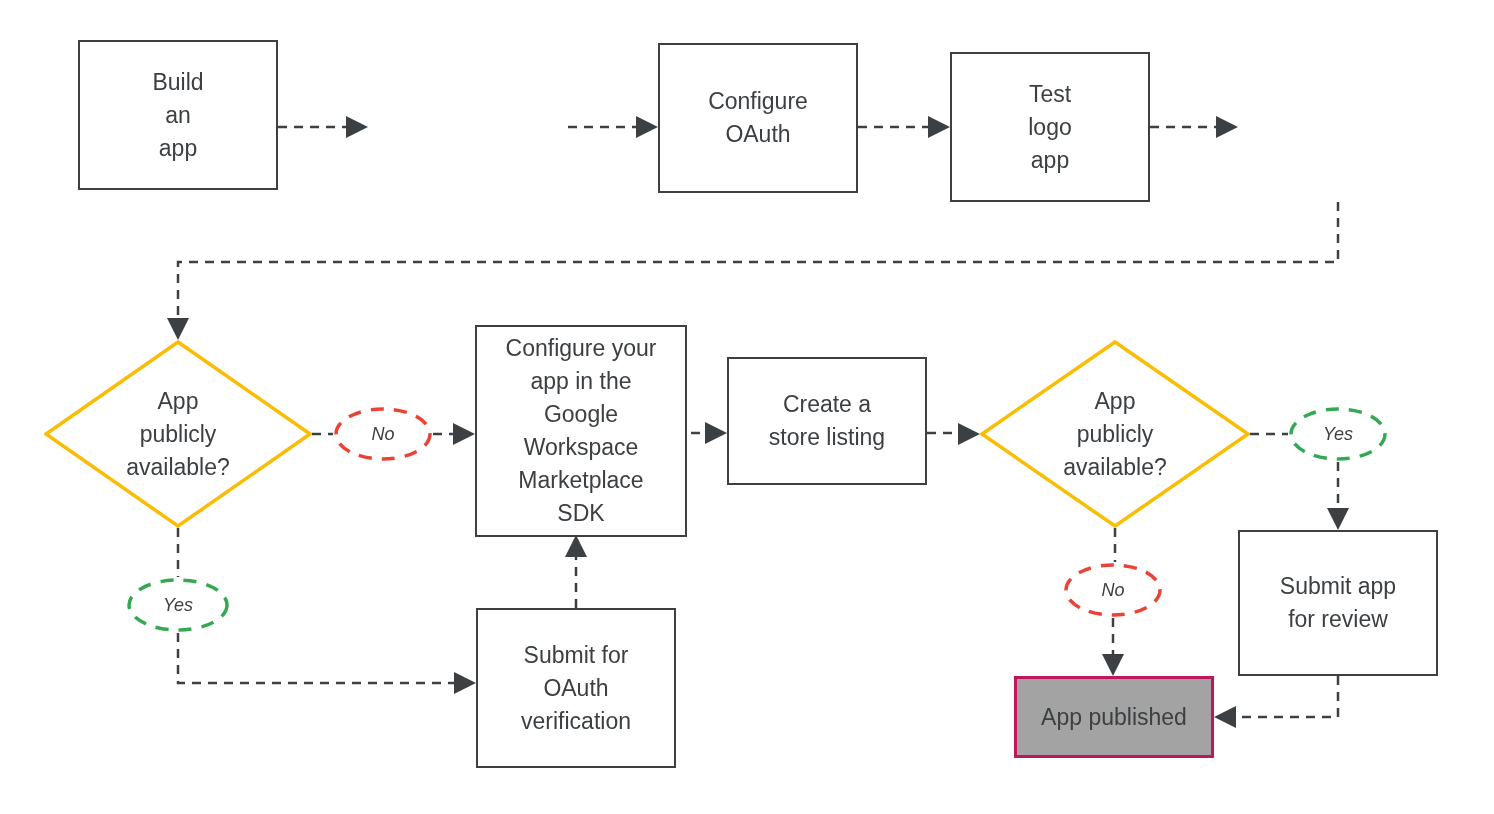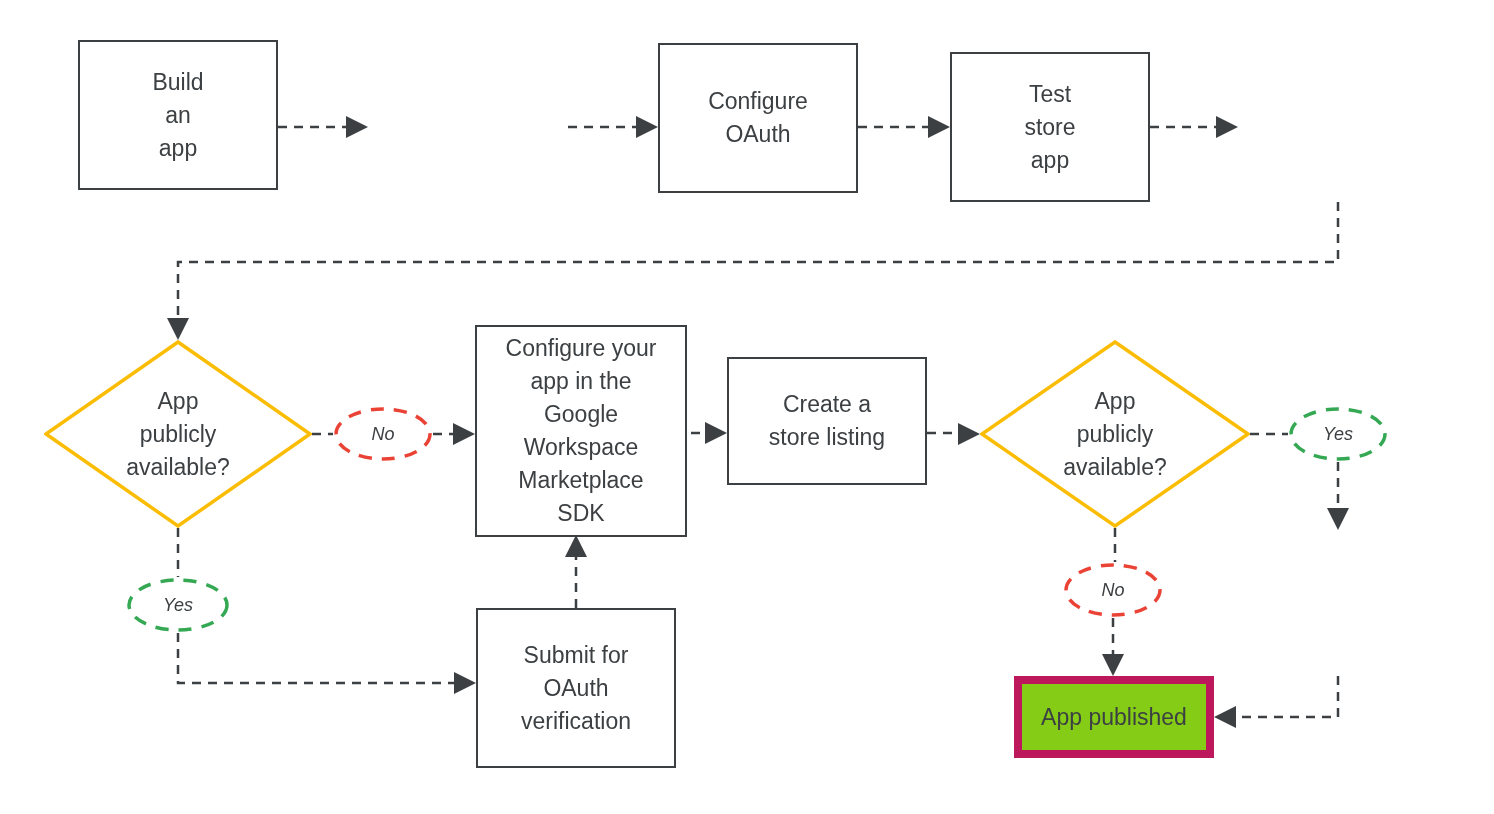--- a/index.html
+++ b/index.html
@@ -40,22 +40,22 @@
     align-items: center;
     justify-content: center;
     text-align: center;
     box-sizing: border-box;
   }
   .box {
     background: #ffffff;
     border: 2.5px solid #3c4043;
   }
   .box-published {
-    background: #84cc16;
-    border: 8px solid #be185d;
+    background: #a3a3a3;
+    border: 3px solid #be185d;
     align-items: center;
   }
   .label {
     white-space: pre-line;
     color: #3c4043;
     font-size: 23px;
     line-height: 33px;
     font-weight: 400;
   }
   .diamond, .oval {
@@ -157,21 +157,21 @@
   </div>
 
 
   <div class="node box" style="left:658px;top:43px;width:200px;height:150px">
     <div class="label">Configure
 OAuth</div>
   </div>
 
   <div class="node box" style="left:950px;top:52px;width:200px;height:150px">
     <div class="label">Test
-store
+logo
 app</div>
   </div>
 
 
   <div class="node diamond" style="left:44px;top:340px;width:268px;height:188px">
     <svg viewBox="0 0 268 188">
       <polygon points="134,2 266,94 134,186 2,94" fill="#ffffff" stroke="#FBBC04" stroke-width="3.5"></polygon>
     </svg>
     <div class="label">App
 publicly
@@ -228,18 +228,22 @@
     <div class="label">Create a
 store listing</div>
   </div>
 
   <div class="node box" style="left:476px;top:608px;width:200px;height:160px">
     <div class="label">Submit for
 OAuth
 verification</div>
   </div>
 
+  <div class="node box" style="left:1238px;top:530px;width:200px;height:146px">
+    <div class="label">Submit app
+for review</div>
+  </div>
 
   <div class="node box-published" style="left:1014px;top:676px;width:200px;height:82px">
     <div class="label">App published</div>
   </div>
 
 </div>
 
 </body></html>

